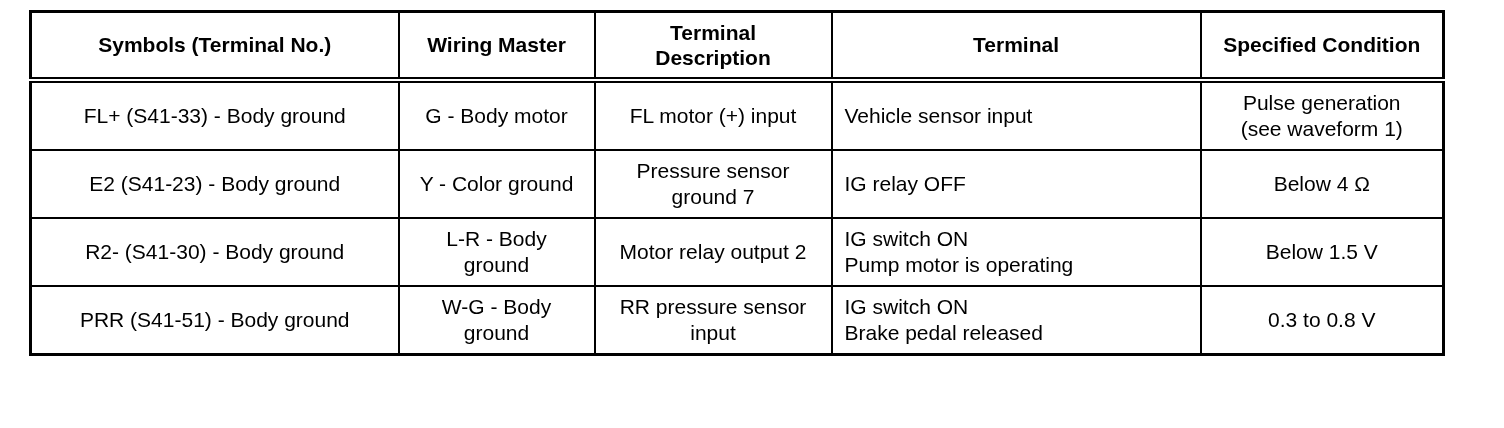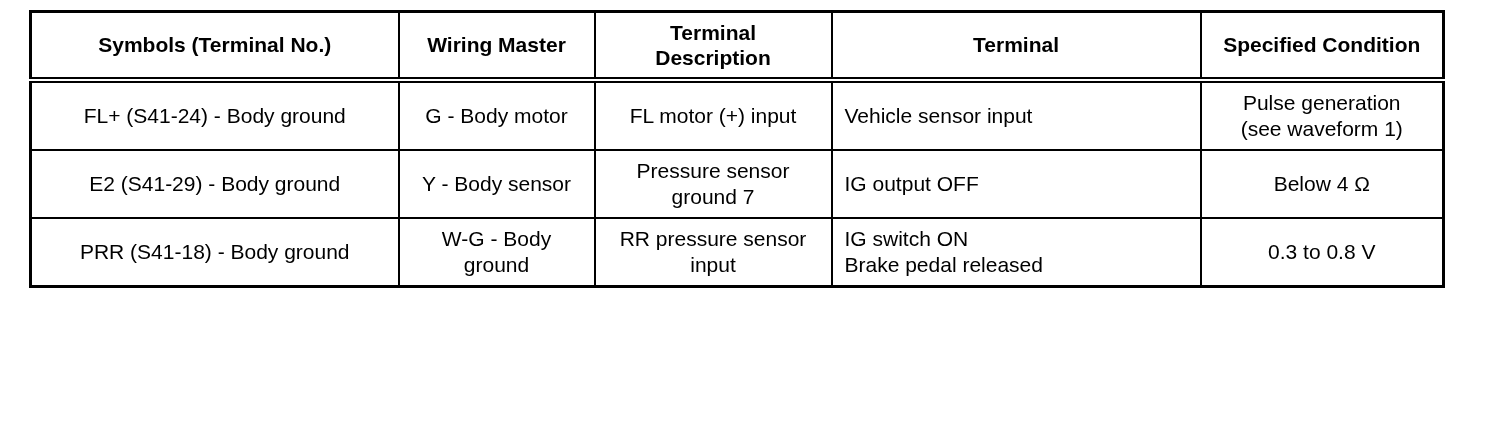--- a/index.html
+++ b/index.html
@@ -70,37 +70,46 @@
         <th>Symbols (Terminal No.)</th>
         <th>Wiring Master</th>
         <th>Terminal
 Description</th>
         <th>Terminal</th>
         <th>Specified Condition</th>
       </tr>
     </thead>
     <tbody>
       <tr>
-        <td>FL+ (S41-24) - Body ground</td>
+        <td>FL+ (S41-33) - Body ground</td>
         <td>G - Body motor</td>
         <td>FL motor (+) input</td>
         <td class="condition-cell">Vehicle sensor input</td>
         <td>Pulse generation
 (see waveform 1)</td>
       </tr>
       <tr>
-        <td>E2 (S41-29) - Body ground</td>
-        <td>Y - Body sensor</td>
+        <td>E2 (S41-23) - Body ground</td>
+        <td>Y - Color ground</td>
         <td>Pressure sensor
 ground 7</td>
-        <td class="condition-cell">IG output OFF</td>
+        <td class="condition-cell">IG relay OFF</td>
         <td>Below 4 Ω</td>
       </tr>
       <tr>
-        <td>PRR (S41-18) - Body ground</td>
+        <td>R2- (S41-30) - Body ground</td>
+        <td>L-R - Body
+ground</td>
+        <td>Motor relay output 2</td>
+        <td class="condition-cell">IG switch ON
+Pump motor is operating</td>
+        <td>Below 1.5 V</td>
+      </tr>
+      <tr>
+        <td>PRR (S41-51) - Body ground</td>
         <td>W-G - Body
 ground</td>
         <td>RR pressure sensor
 input</td>
         <td class="condition-cell">IG switch ON
 Brake pedal released</td>
         <td>0.3 to 0.8 V</td>
       </tr>
     </tbody>
   </table>

